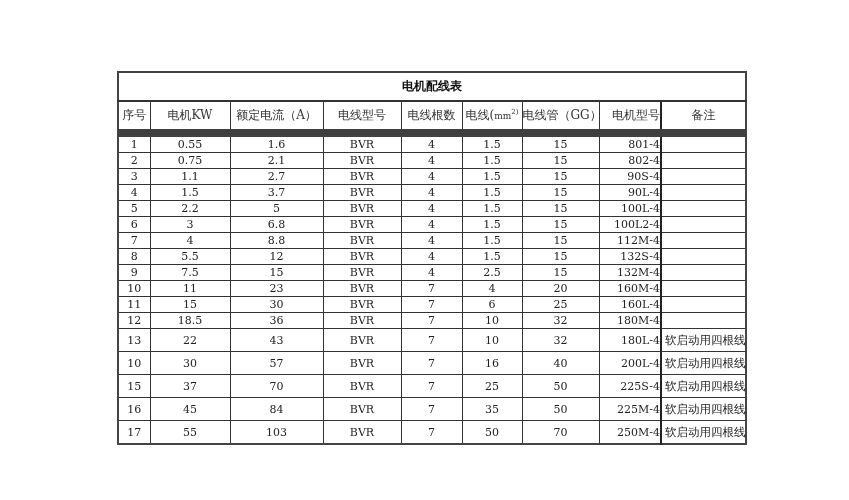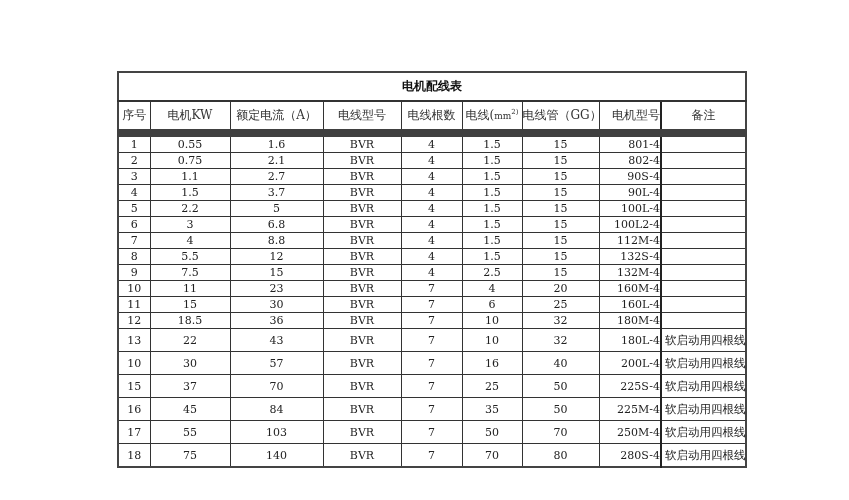--- a/index.html
+++ b/index.html
@@ -250,26 +250,15 @@
     <td>55</td>
     <td>103</td>
     <td>BVR</td>
     <td>7</td>
     <td>50</td>
     <td>70</td>
     <td class="thick-r">250M-4</td>
     <td class="note">软启动用四根线</td>
   </tr>
 
-  <tr class="tall">
-    <td>18</td>
-    <td>75</td>
-    <td>140</td>
-    <td>BVR</td>
-    <td>7</td>
-    <td>70</td>
-    <td>80</td>
-    <td class="thick-r">280S-4</td>
-    <td class="note">软启动用四根线</td>
-  </tr>
 </tbody>
   </table>
 </div>
 
 </body></html>

